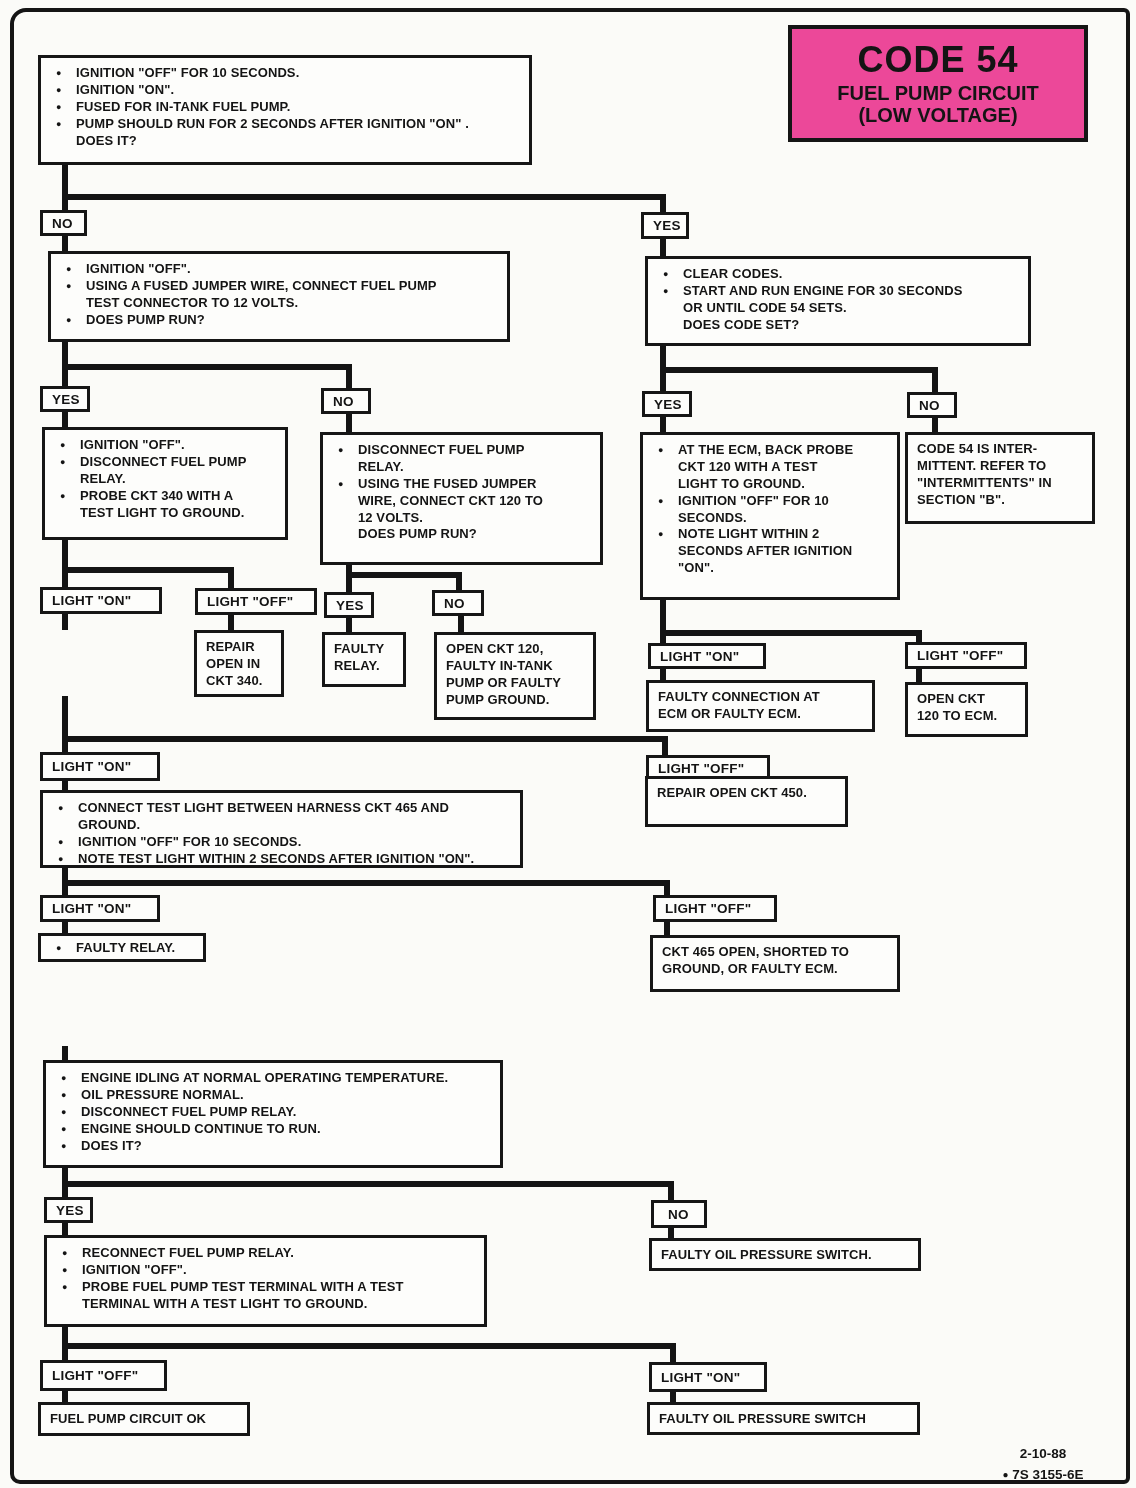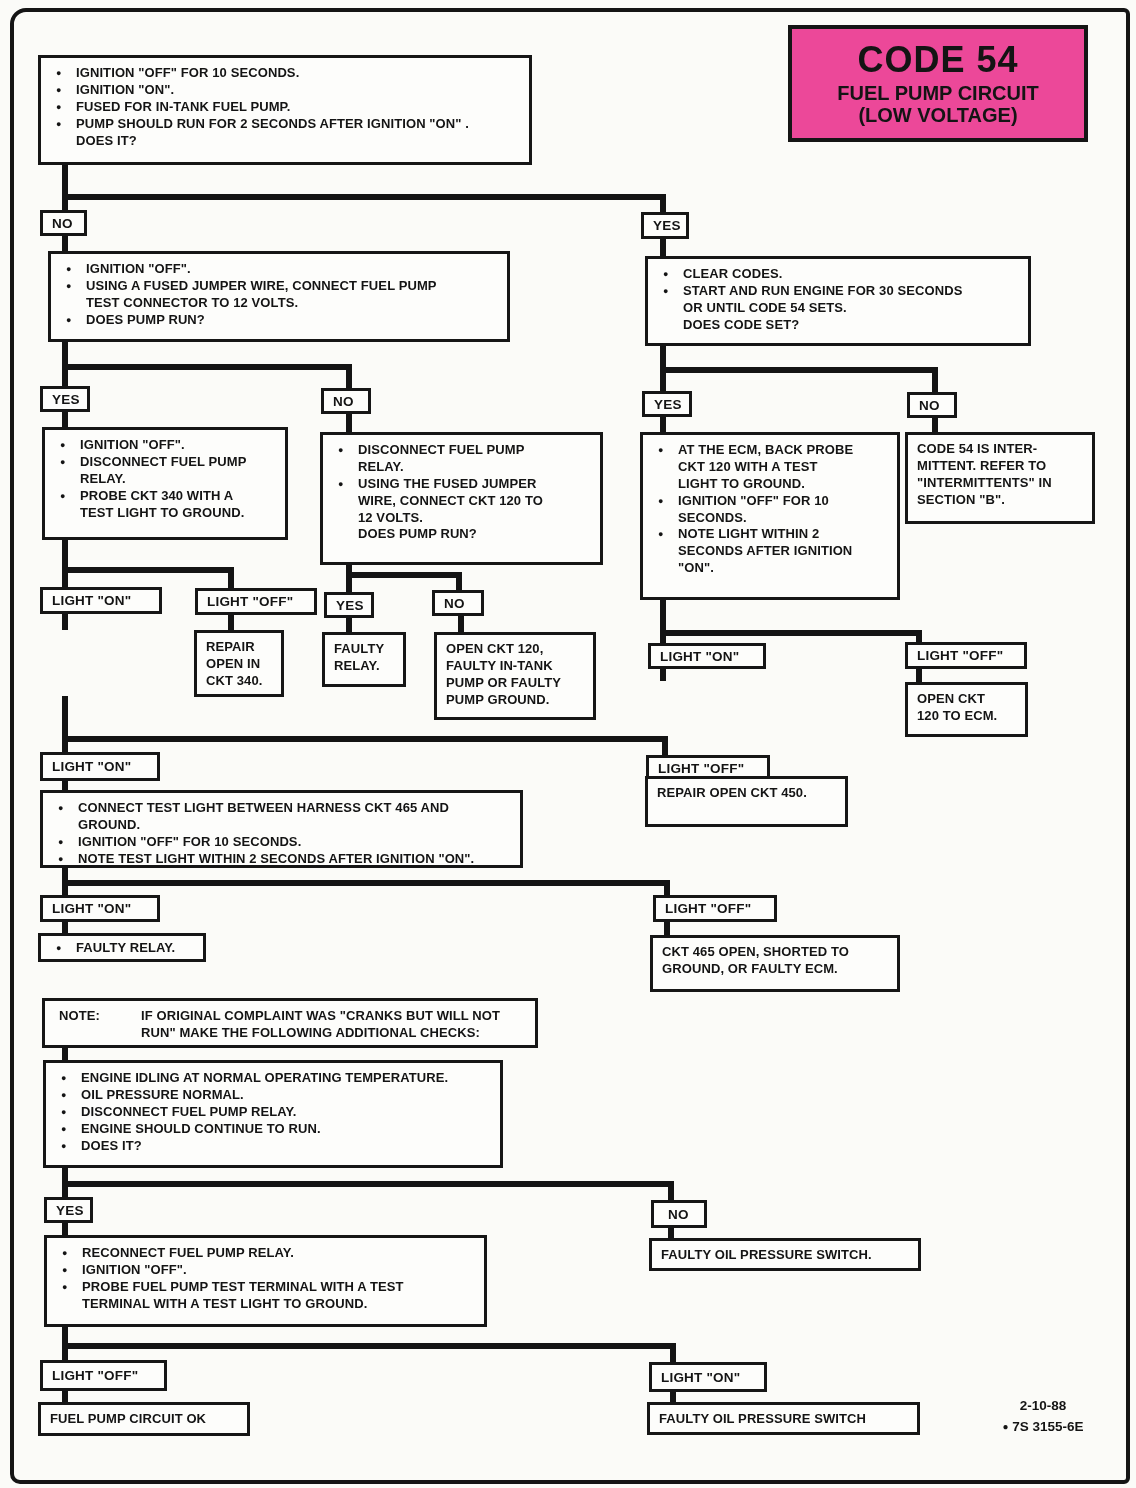--- a/index.html
+++ b/index.html
@@ -46,21 +46,21 @@
   .title-code{font-size:36px;font-weight:bold;letter-spacing:1px;line-height:1.05;}
   .title-sub{font-size:20px;font-weight:bold;line-height:1.1;margin-top:4px;}
   .title-volt{font-size:20px;font-weight:bold;line-height:1.1;}
   .li{display:flex;align-items:flex-start;}
   .li .dot{width:27px;flex:0 0 27px;font-size:9px;padding-top:3px;padding-left:7px;box-sizing:border-box;}
   .li .txt{flex:1;white-space:pre-line;}
   .note-row{display:flex;}
   .note-label{flex:0 0 88px;padding-left:6px;box-sizing:border-box;}
   .note-text{flex:1;white-space:pre-line;}
   .footer{
-    position:absolute;left:980px;top:1396px;width:126px;
+    position:absolute;left:980px;top:1444px;width:126px;
     font-size:13.5px;font-weight:bold;text-align:center;line-height:1.55;
   }
   .footer .doc{white-space:nowrap;}
   .footer .doc .b{font-size:10px;vertical-align:1px;}
 </style>
 </head>
 <body>
 
 <div class="page">
   <div class="outer-border"></div>
@@ -255,20 +255,22 @@
 CKT 340.</div>
   <div class="box plain" style="left:322px;top:632px;width:84px;height:55px">FAULTY
 RELAY.</div>
   <div class="box plain" style="left:434px;top:632px;width:162px;height:88px">OPEN CKT 120,
 FAULTY IN-TANK
 PUMP OR FAULTY
 PUMP GROUND.</div>
 
   <div class="label" style="left:648px;top:643px;width:118px;height:26px">LIGHT "ON"</div>
   <div class="label" style="left:905px;top:642px;width:122px;height:27px">LIGHT "OFF"</div>
+  <div class="box plain" style="left:646px;top:680px;width:229px;height:52px">FAULTY CONNECTION AT
+ECM OR FAULTY ECM.</div>
   <div class="box plain" style="left:905px;top:682px;width:123px;height:55px">OPEN CKT
 120 TO ECM.</div>
 
   <div class="label" style="left:40px;top:752px;width:120px;height:29px">LIGHT "ON"</div>
   <div class="label" style="left:646px;top:755px;width:124px;height:27px">LIGHT "OFF"</div>
   <div class="box" style="left:40px;top:790px;width:483px;height:78px">
     <div>
         <div class="li">
           <span class="dot">●</span>
           <span class="txt">CONNECT TEST LIGHT BETWEEN HARNESS CKT 465 AND GROUND.</span>
@@ -291,27 +293,20 @@
     <div>
         <div class="li">
           <span class="dot">●</span>
           <span class="txt">FAULTY RELAY.</span>
         </div>
       </div>
   </div>
   <div class="box plain" style="left:650px;top:935px;width:250px;height:57px">CKT 465 OPEN, SHORTED TO
 GROUND, OR FAULTY ECM.</div>
 
-  <div class="box" style="left:42px;top:998px;width:496px;height:50px">
-    <div class="note-row">
-      <span class="note-label">NOTE:</span>
-      <span class="note-text">IF ORIGINAL COMPLAINT WAS "CRANKS BUT WILL NOT
-RUN" MAKE THE FOLLOWING ADDITIONAL CHECKS:</span>
-    </div>
-  </div>
   <div class="box" style="left:43px;top:1060px;width:460px;height:108px">
     <div>
         <div class="li">
           <span class="dot">●</span>
           <span class="txt">ENGINE IDLING AT NORMAL OPERATING TEMPERATURE.</span>
         </div>
         <div class="li">
           <span class="dot">●</span>
           <span class="txt">OIL PRESSURE NORMAL.</span>
         </div>

